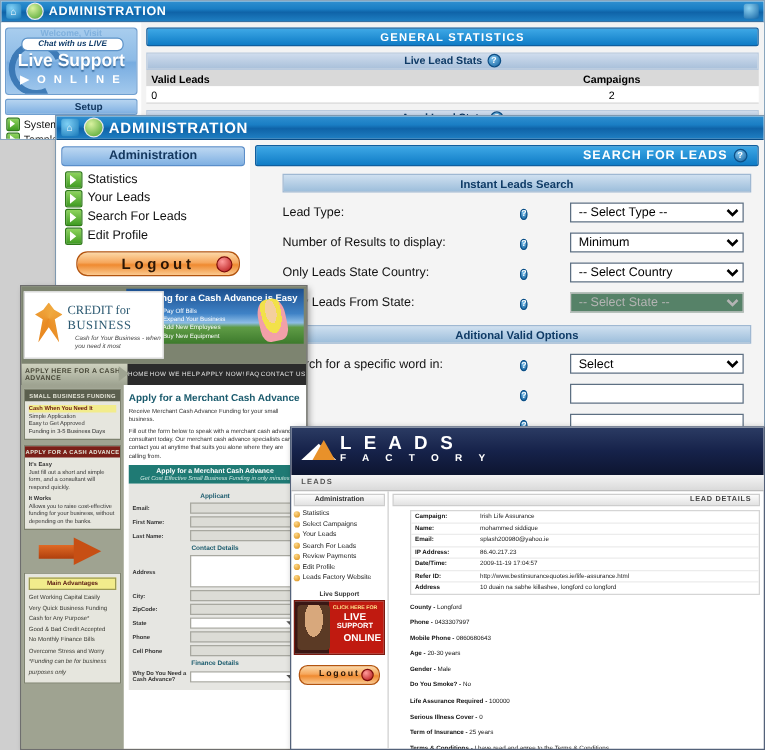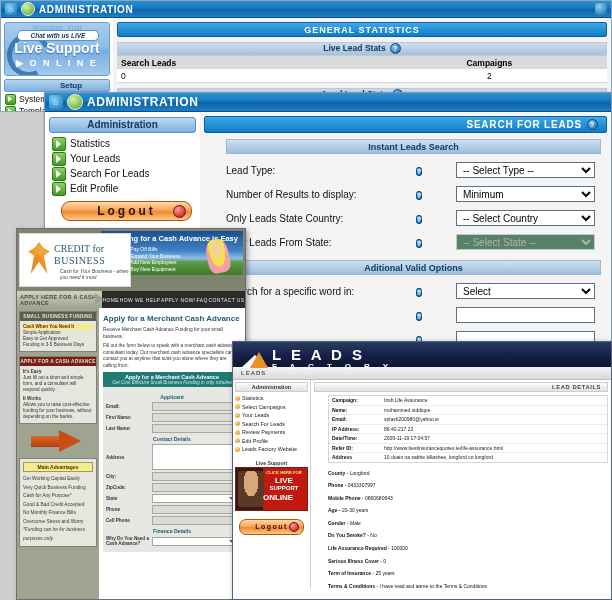--- a/index.html
+++ b/index.html
@@ -236,21 +236,21 @@
   .cfm-fl{width:46px;font-size:4.6px;color:#333;font-weight:bold;}
   .cfm-fi{flex:1;height:7px;background:#dcdcd6;border:1px solid #a8a8a0;}
   .cfm-fi.ta{height:24px;background:#fff;}
   .cfm-fi.selbox{background:#fff;position:relative;}
   .cfm-fi.selbox:after{content:"";position:absolute;right:2px;top:2px;
     border-top:3px solid #555;border-left:3px solid transparent;border-right:3px solid transparent;}
 
   
   #win-lf{left:232px;top:341px;width:380px;height:259px;border:1px solid #54627a;
     background:#fff;box-shadow:2px 2px 6px rgba(0,0,0,.4);}
-  .lf-header{height:25px;background:linear-gradient(to bottom,#2b3b63 0%,#16224a 50%,#0d1530 100%);
+  .lf-header{height:38px;background:linear-gradient(to bottom,#2b3b63 0%,#16224a 50%,#0d1530 100%);
     position:relative;padding-left:47px;}
   .lf-logo{position:absolute;left:8px;top:5px;display:flex;align-items:center;gap:3px;}
   .lf-mt{width:28px;height:16px;position:relative;}
   .lf-mt:before{content:"";position:absolute;left:0;bottom:0;
     border-left:14px solid transparent;border-right:14px solid transparent;border-bottom:13px solid #fff;}
   .lf-mt:after{content:"";position:absolute;left:9px;bottom:0;
     border-left:9px solid transparent;border-right:9px solid transparent;border-bottom:16px solid #e8912a;}
   .lf-wt{color:#fff;font-weight:bold;font-size:15px;letter-spacing:3px;line-height:15px;}
   .lf-wt2{color:#fff;font-weight:bold;font-size:8px;letter-spacing:5.4px;line-height:10px;}
   .lf-tabbar{height:12px;background:linear-gradient(to bottom,#f4f4f4,#dadada);
@@ -266,21 +266,21 @@
   .lf-nav span{font-size:5.4px;color:#222;white-space:nowrap;}
   .lf-lsh{font-size:5.2px;font-weight:bold;text-align:center;color:#333;margin:6px 0 1px 0;}
   .lf-ls{height:42px;border:1px solid #7a1a10;
     background:linear-gradient(to right,#3a1714 0 38%,#c01a10 38% 100%);position:relative;}
   .lf-ls .t0{position:absolute;left:38%;top:2px;right:2px;text-align:center;
     color:#ffe08a;font-size:4.2px;font-weight:bold;}
   .lf-ls .t1{position:absolute;left:38%;top:8px;right:2px;text-align:center;
     color:#fff;font-size:8px;font-weight:bold;line-height:9px;}
   .lf-ls .t2{position:absolute;left:38%;top:17px;right:2px;text-align:center;
     color:#fff;font-size:6px;font-weight:bold;}
-  .lf-ls .t3{position:absolute;left:38%;top:25px;right:2px;text-align:left;
+  .lf-ls .t3{position:absolute;left:38%;top:25px;right:2px;text-align:right;
     color:#fff;font-size:8px;font-weight:bold;}
   .lf-ls .face{position:absolute;left:2px;top:3px;width:26px;height:36px;
     background:radial-gradient(ellipse at 50% 32%,#d8a87c 0 40%,#5b3a25 40% 100%);border-radius:3px;}
   .lf-logout{margin:8px 4px 0 4px;height:14px;border:1px solid #b3540f;border-radius:7px;
     background:linear-gradient(to bottom,#fcd9a8 0%,#f6a75c 45%,#ef8a30 55%,#fbc98f 100%);
     color:#2b1606;font-weight:bold;font-size:7px;letter-spacing:1.5px;
     display:flex;align-items:center;justify-content:center;position:relative;}
   .lf-logout .lb{position:absolute;right:4px;top:2px;width:8px;height:8px;border-radius:50%;
     background:radial-gradient(circle at 35% 30%,#ff9a9a,#b41414);border:1px solid #7d0b0b;}
   .lf-main{flex:1;padding:2px 3px;box-sizing:border-box;overflow:hidden;}
@@ -332,21 +332,21 @@
 
     </div>
 
     <div class="rightcol">
       <div class="bluebar">GENERAL STATISTICS</div>
       <div class="subbar">
         <span>Live Lead Stats</span>
         <span class="qmark">?</span>
       </div>
       <div class="statrow head">
-        <div class="c1">Search Leads</div>
+        <div class="c1">Valid Leads</div>
         <div class="c2">Campaigns</div>
       </div>
       <div class="statrow val">
         <div class="c1">0</div>
         <div class="c2">2</div>
       </div>
       <div class="subbar">
         <span>Aged Lead Stats</span>
         <span class="qmark">?</span>
       </div>

